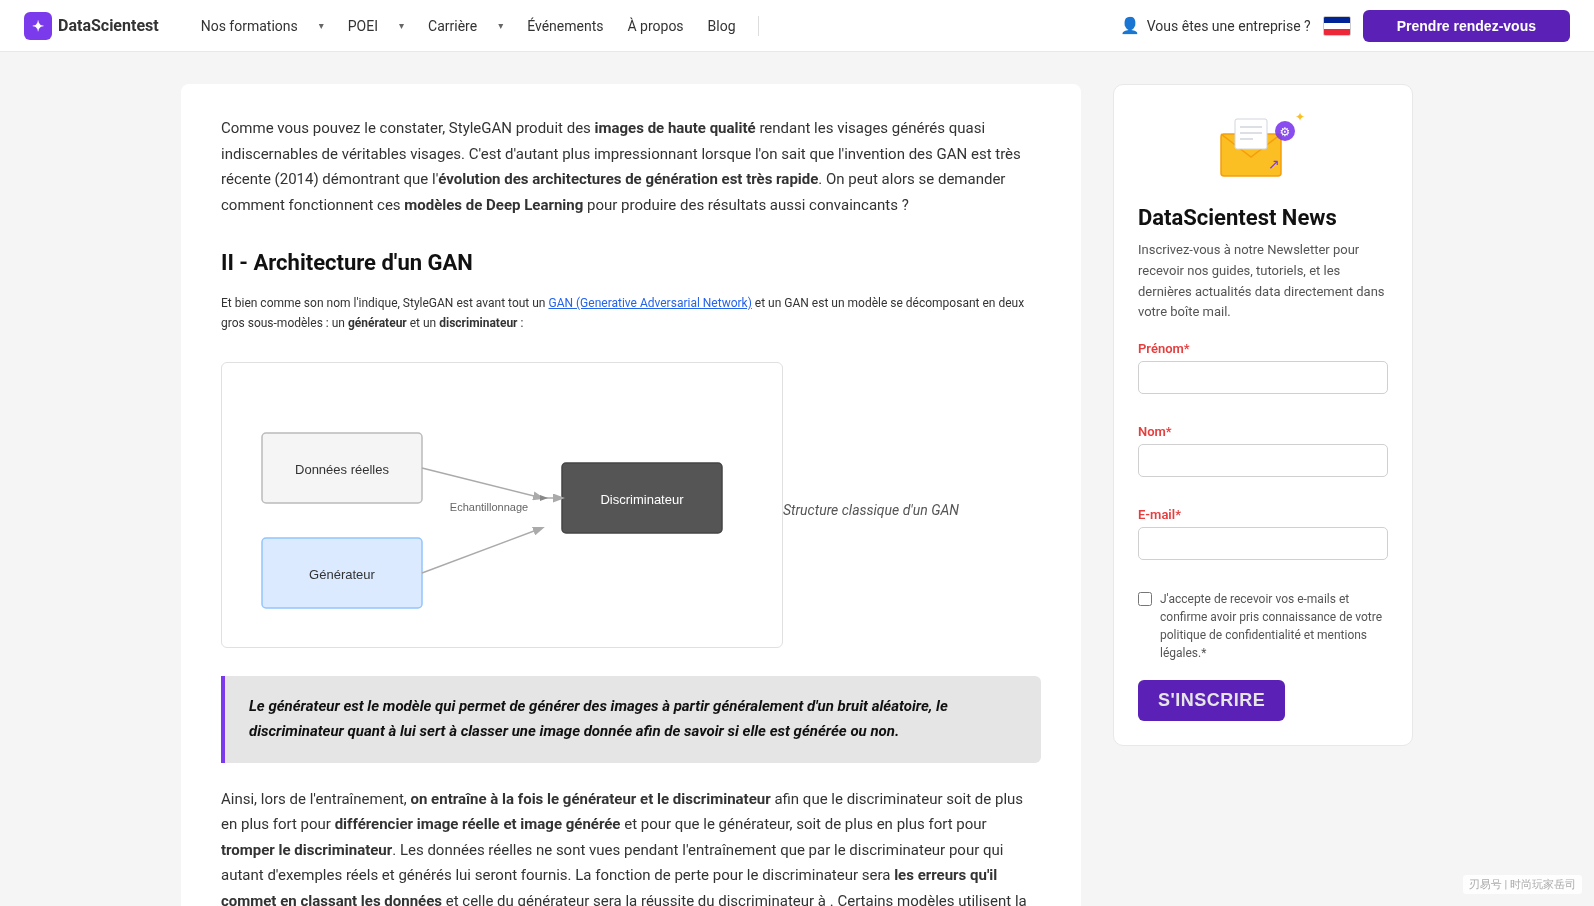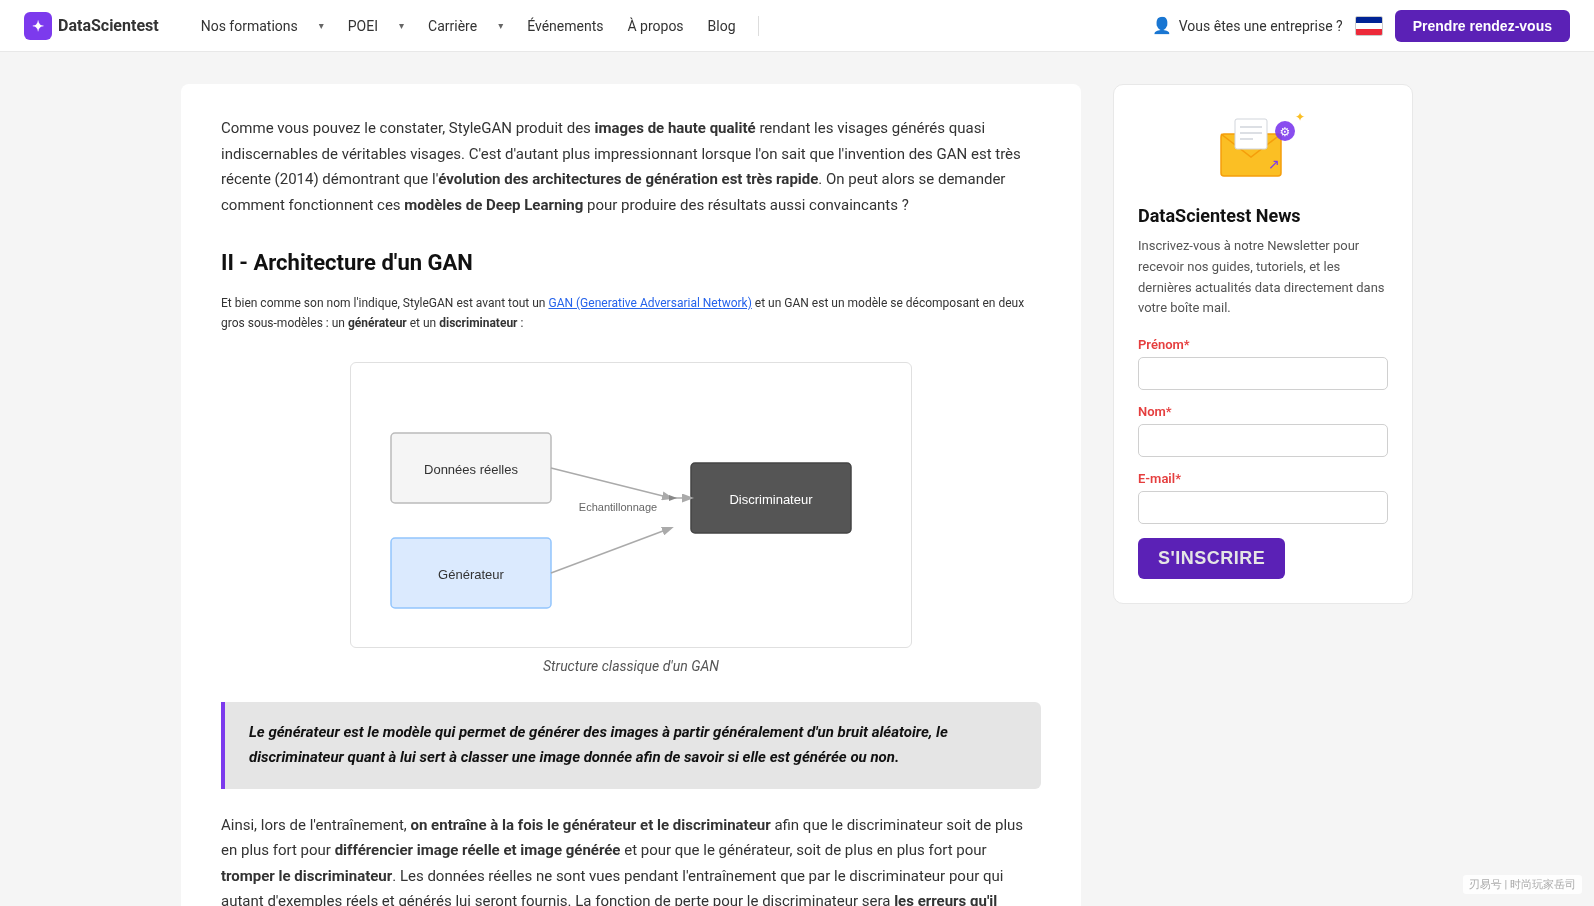--- a/index.html
+++ b/index.html
@@ -63,21 +63,21 @@
     .nav-flag {
       width: 28px; height: 20px;
       background: linear-gradient(to bottom, #002395 33%, #fff 33%, #fff 66%, #ed2939 66%);
       border-radius: 2px;
       border: 1px solid #ccc;
     }
     .nav-cta {
       background: #5b21b6;
       color: #fff;
       border: none;
-      padding: 8px 18px;
+      padding: 8px 34px;
       border-radius: 6px;
       font-size: 14px;
       font-weight: 600;
       cursor: pointer;
       white-space: nowrap;
     }
 
     
     .page-layout {
       display: flex;
@@ -119,21 +119,21 @@
     }
 
     a.inline-link {
       color: #2563eb;
       text-decoration: underline;
     }
 
     
     .diagram-container {
       display: flex;
-      flex-direction: column;
+      flex-direction: row;
       align-items: center;
       margin: 28px 0;
     }
     .diagram-svg-wrap {
       background: #fff;
       border: 1px solid #e0e0e0;
       border-radius: 6px;
       padding: 20px;
     }
     .diagram-caption {
@@ -178,34 +178,34 @@
       padding: 24px;
       position: sticky;
       top: 72px;
     }
     .sidebar-illustration {
       display: flex;
       justify-content: center;
       margin-bottom: 16px;
     }
     .sidebar-title {
-      font-size: 18px;
+      font-size: 22px;
       font-weight: 700;
       color: #111;
       margin-bottom: 10px;
       text-align: left;
     }
     .sidebar-desc {
       font-size: 13px;
       color: #555;
       line-height: 1.6;
       margin-bottom: 18px;
     }
     .form-group {
-      margin-bottom: 14px;
+      margin-bottom: 30px;
     }
     .form-label {
       display: block;
       font-size: 13px;
       font-weight: 600;
       color: #333;
       margin-bottom: 5px;
     }
     .form-label span { color: #e53e3e; }
     .form-input {
@@ -403,20 +403,26 @@
           <input class="form-input" type="text" style="">
         </div>
 
         <div class="form-group">
           <label class="form-label">
             <span>E-mail</span><span>*</span>
           </label>
           <input class="form-input" type="email" style="">
         </div>
 
+        <div class="form-checkbox-group">
+          <input type="checkbox" id="consent-cb" style="">
+          <label class="form-checkbox-label" for="consent-cb">
+            <span>J'accepte de recevoir vos e-mails et confirme avoir pris connaissance de votre politique de confidentialité et mentions légales.</span>*
+          </label>
+        </div>
 
         <button class="btn-subscribe" type="submit">S'INSCRIRE</button>
       </form>
 
     </div>
   </aside>
 
 </div>
 
 <div class="watermark">刃易号 | 时尚玩家岳司</div>

